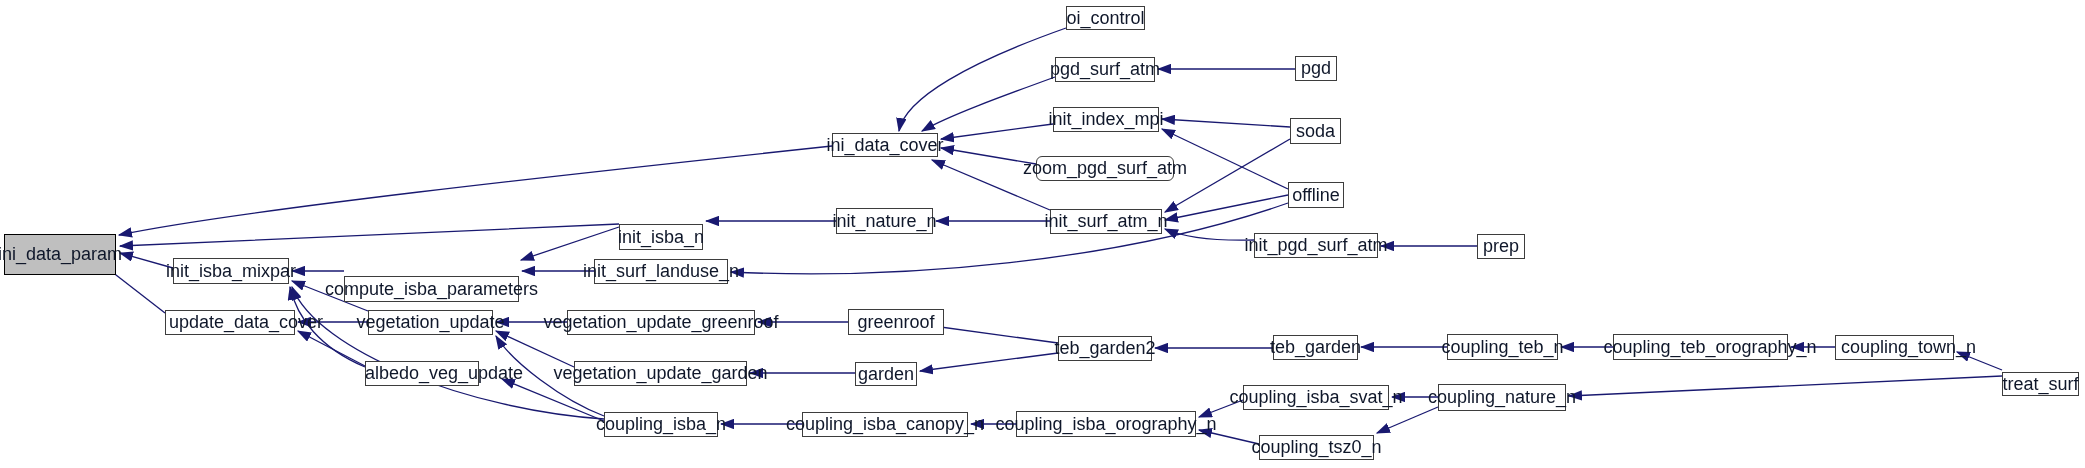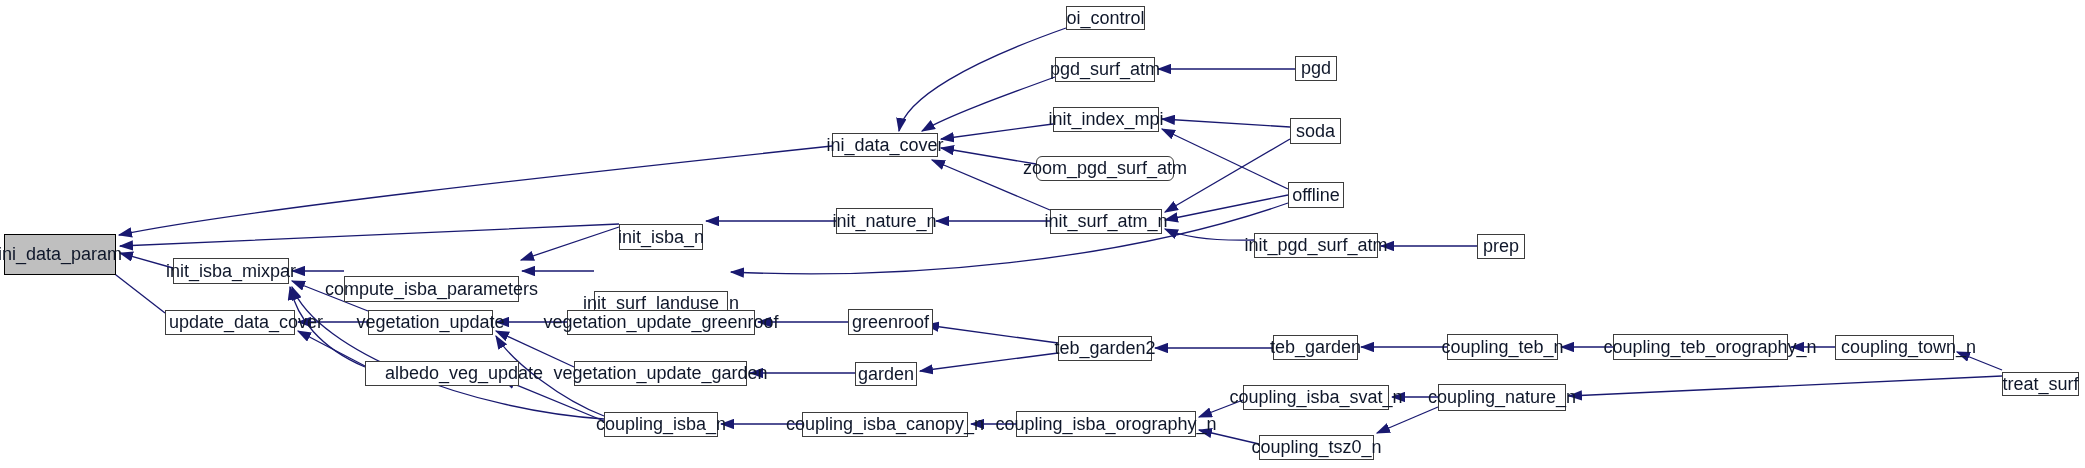--- a/index.html
+++ b/index.html
@@ -105,26 +105,26 @@
     <div class="node" style="left: 1290px; top: 118px; width: 51px; height: 26px;">soda</div>
     <div class="node" style="left: 1036px; top: 156px; width: 138px; height: 25px; border-radius: 6px;">zoom_pgd_surf_atm</div>
     <div class="node" style="left: 1288px; top: 182px; width: 56px; height: 26px;">offline</div>
     <div class="node" style="left: 1050px; top: 209px; width: 112px; height: 25px;">init_surf_atm_n</div>
     <div class="node" style="left: 836px; top: 208px; width: 97px; height: 26px;">init_nature_n</div>
     <div class="node" style="left: 619px; top: 208px; width: 84px; height: 26px; margin-top: 16px;">init_isba_n</div>
     <div class="node" style="left: 1254px; top: 233px; width: 124px; height: 25px;">init_pgd_surf_atm</div>
     <div class="node" style="left: 1477px; top: 234px; width: 48px; height: 25px;">prep</div>
     <div class="node" style="left: 173px; top: 258px; width: 116px; height: 26px;">init_isba_mixpar</div>
     <div class="node" style="left: 344px; top: 258px; width: 175px; height: 26px; margin-top: 18px;">compute_isba_parameters</div>
-    <div class="node" style="left: 594px; top: 259px; width: 134px; height: 25px; margin-top: 32px;">init_surf_landuse_n</div>
+    <div class="node" style="left: 594px; top: 259px; width: 134px; height: 25px;">init_surf_landuse_n</div>
     <div class="node" style="left: 165px; top: 310px; width: 130px; height: 25px; padding-left: 32px;">update_data_cover</div>
     <div class="node" style="left: 368px; top: 310px; width: 125px; height: 25px;">vegetation_update</div>
     <div class="node" style="left: 567px; top: 310px; width: 188px; height: 25px;">vegetation_update_greenroof</div>
-    <div class="node" style="left: 848px; top: 309px; width: 85px; height: 26px;">greenroof</div>
-    <div class="node" style="left: 365px; top: 361px; width: 154px; height: 25px; padding-left: 44px;">albedo_veg_update</div>
+    <div class="node" style="left: 848px; top: 309px; width: 96px; height: 26px;">greenroof</div>
+    <div class="node" style="left: 365px; top: 361px; width: 114px; height: 25px; padding-left: 44px;">albedo_veg_update</div>
     <div class="node" style="left: 574px; top: 361px; width: 173px; height: 25px;">vegetation_update_garden</div>
     <div class="node" style="left: 855px; top: 362px; width: 62px; height: 24px;">garden</div>
     <div class="node" style="left: 604px; top: 412px; width: 114px; height: 25px;">coupling_isba_n</div>
     <div class="node" style="left: 1016px; top: 411px; width: 180px; height: 26px;">coupling_isba_orography_n</div>
     <div class="node" style="left: 802px; top: 412px; width: 166px; height: 25px;">coupling_isba_canopy_n</div>
     <div class="node" style="left: 1058px; top: 336px; width: 94px; height: 25px;">teb_garden2</div>
     <div class="node" style="left: 1273px; top: 335px; width: 85px; height: 25px;">teb_garden</div>
     <div class="node" style="left: 1447px; top: 334px; width: 111px; height: 26px;">coupling_teb_n</div>
     <div class="node" style="left: 1243px; top: 385px; width: 146px; height: 25px;">coupling_isba_svat_n</div>
     <div class="node" style="left: 1438px; top: 384px; width: 128px; height: 27px;">coupling_nature_n</div>

